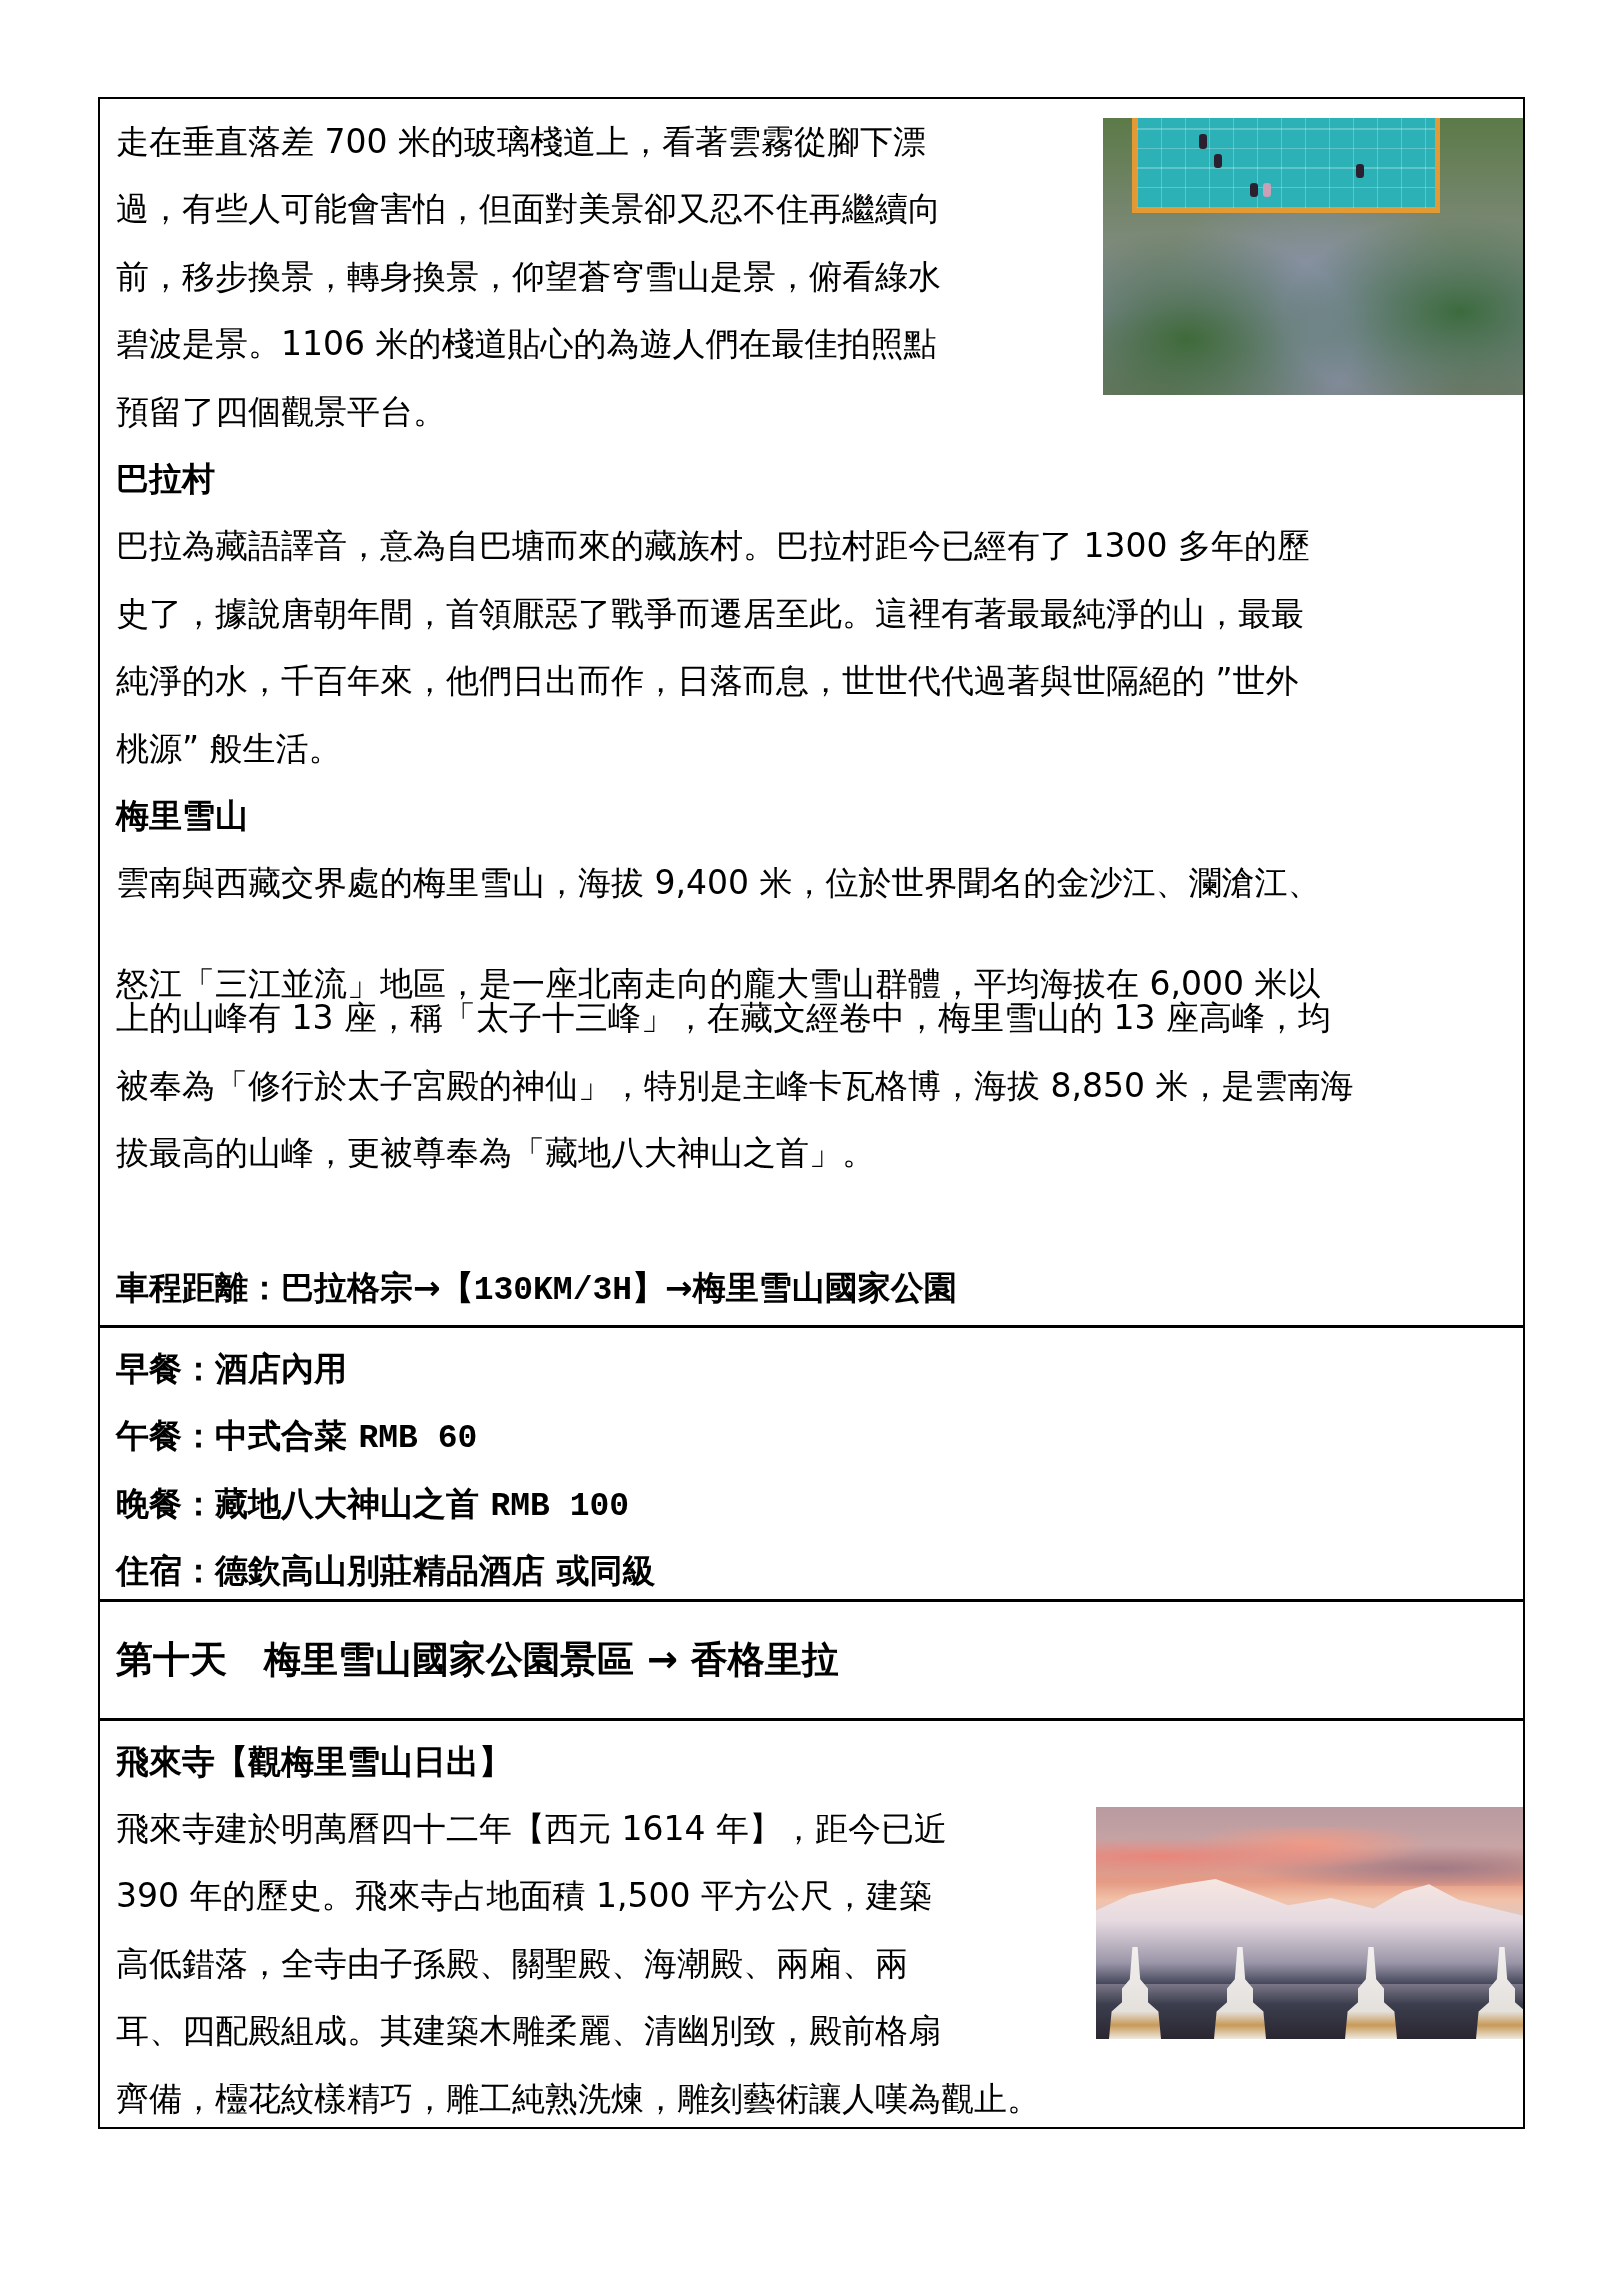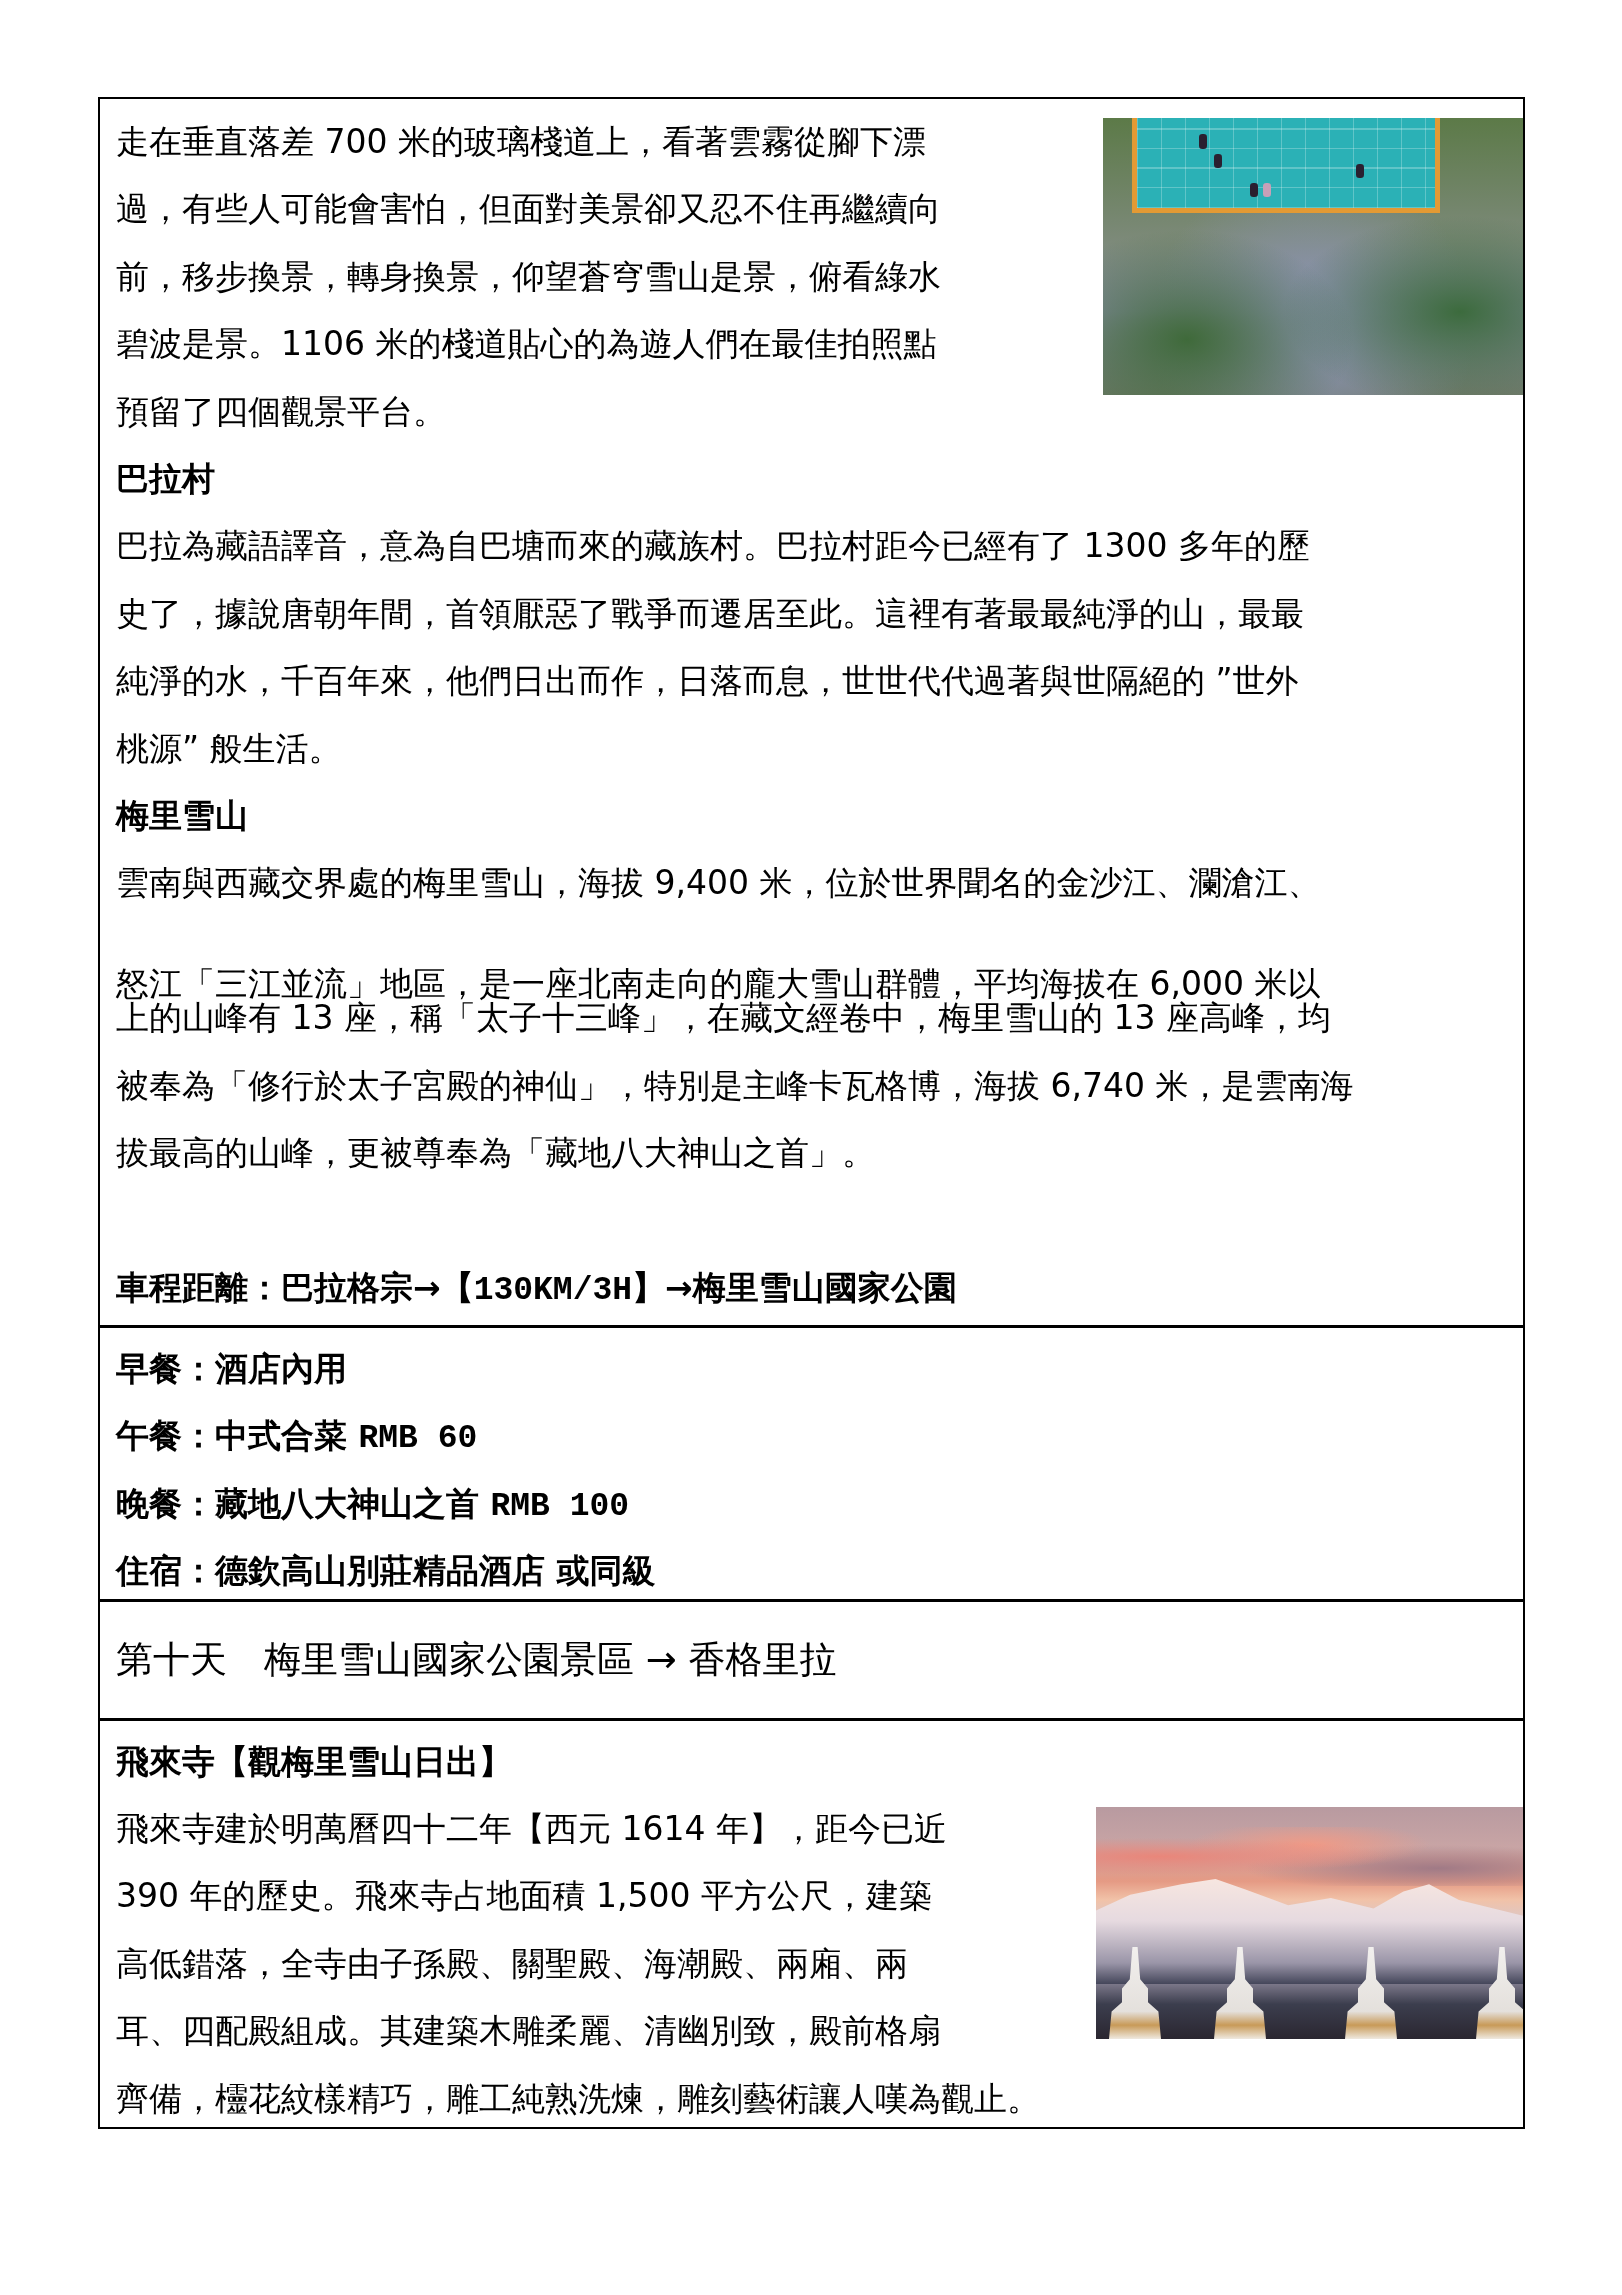--- a/index.html
+++ b/index.html
@@ -4,21 +4,21 @@
 <style>
   html, body { margin: 0; padding: 0; background: #ffffff; }
   body { width: 1622px; height: 2295px; position: relative; overflow: hidden;
          font-family: "DejaVu Sans", "Liberation Sans", sans-serif; color: #000; }
   .page-table { position: absolute; left: 98px; top: 97px; width: 1427px; height: 2032px;
                 border: 2px solid #000; box-sizing: border-box; }
   .hline { position: absolute; left: 98px; width: 1427px; height: 2.6px; background: #000; }
   .row { position: absolute; left: 116px; font-size: 33px; line-height: 67px; white-space: nowrap; }
   .bold { font-weight: bold; }
   .num { font-family: Liberation Mono, monospace; }
-  .heading-day { font-size: 37px; font-weight: normal; }
+  .heading-day { font-size: 37px; font-weight: bold; }
   .photo { position: absolute; overflow: hidden; }
   
   #photo-skywalk { left: 1103px; top: 118px; width: 420px; height: 277px;
     background:
       linear-gradient(180deg, rgba(0,0,0,0) 0%, rgba(0,0,0,0) 100%),
       radial-gradient(ellipse at 20% 80%, #3f6a3a 0%, rgba(63,106,58,0) 35%),
       radial-gradient(ellipse at 85% 70%, #3c6b3d 0%, rgba(60,107,61,0) 35%),
       radial-gradient(ellipse at 50% 75%, #8a93b0 0%, rgba(138,147,176,0) 55%),
       linear-gradient(180deg, #5c7a48 0%, #7d8a7a 45%, #8b8fa8 70%, #6f7a6a 100%); }
   #photo-skywalk .glass { position: absolute; left: 29.4px; top: 0; width: 298px; height: 90px;
@@ -71,21 +71,21 @@
 <div class="row bold" style="top:445px">巴拉村</div>
 <div class="row" style="top:512px">巴拉為藏語譯音，意為自巴塘而來的藏族村。巴拉村距今已經有了 1300 多年的歷</div>
 <div class="row" style="top:580px">史了，據說唐朝年間，首領厭惡了戰爭而遷居至此。這裡有著最最純淨的山，最最</div>
 <div class="row" style="top:647px">純淨的水，千百年來，他們日出而作，日落而息，世世代代過著與世隔絕的 ”世外</div>
 <div class="row" style="top:715px">桃源” 般生活。</div>
 
 <div class="row bold" style="top:782px">梅里雪山</div>
 <div class="row" style="top:849px">雲南與西藏交界處的梅里雪山，海拔 9,400 米，位於世界聞名的金沙江、瀾滄江、</div>
 <div class="row" style="top:950px">怒江「三江並流」地區，是一座北南走向的龐大雪山群體，平均海拔在 6,000 米以</div>
 <div class="row" style="top:984px">上的山峰有 13 座，稱「太子十三峰」，在藏文經卷中，梅里雪山的 13 座高峰，均</div>
-<div class="row" style="top:1052px">被奉為「修行於太子宮殿的神仙」，特別是主峰卡瓦格博，海拔 6,740 米，是雲南海</div>
+<div class="row" style="top:1052px">被奉為「修行於太子宮殿的神仙」，特別是主峰卡瓦格博，海拔 8,850 米，是雲南海</div>
 <div class="row" style="top:1119px">拔最高的山峰，更被尊奉為「藏地八大神山之首」。</div>
 
 <div class="row bold" style="top:1254px">
   <span>車程距離：巴拉格宗→【</span><span class="num">130KM/3H</span><span>】→梅里雪山國家公園</span>
 </div>
 
 <div class="row bold" style="top:1335px">
   <span>早餐：酒店內用</span>
 </div>
 <div class="row bold" style="top:1402px">

